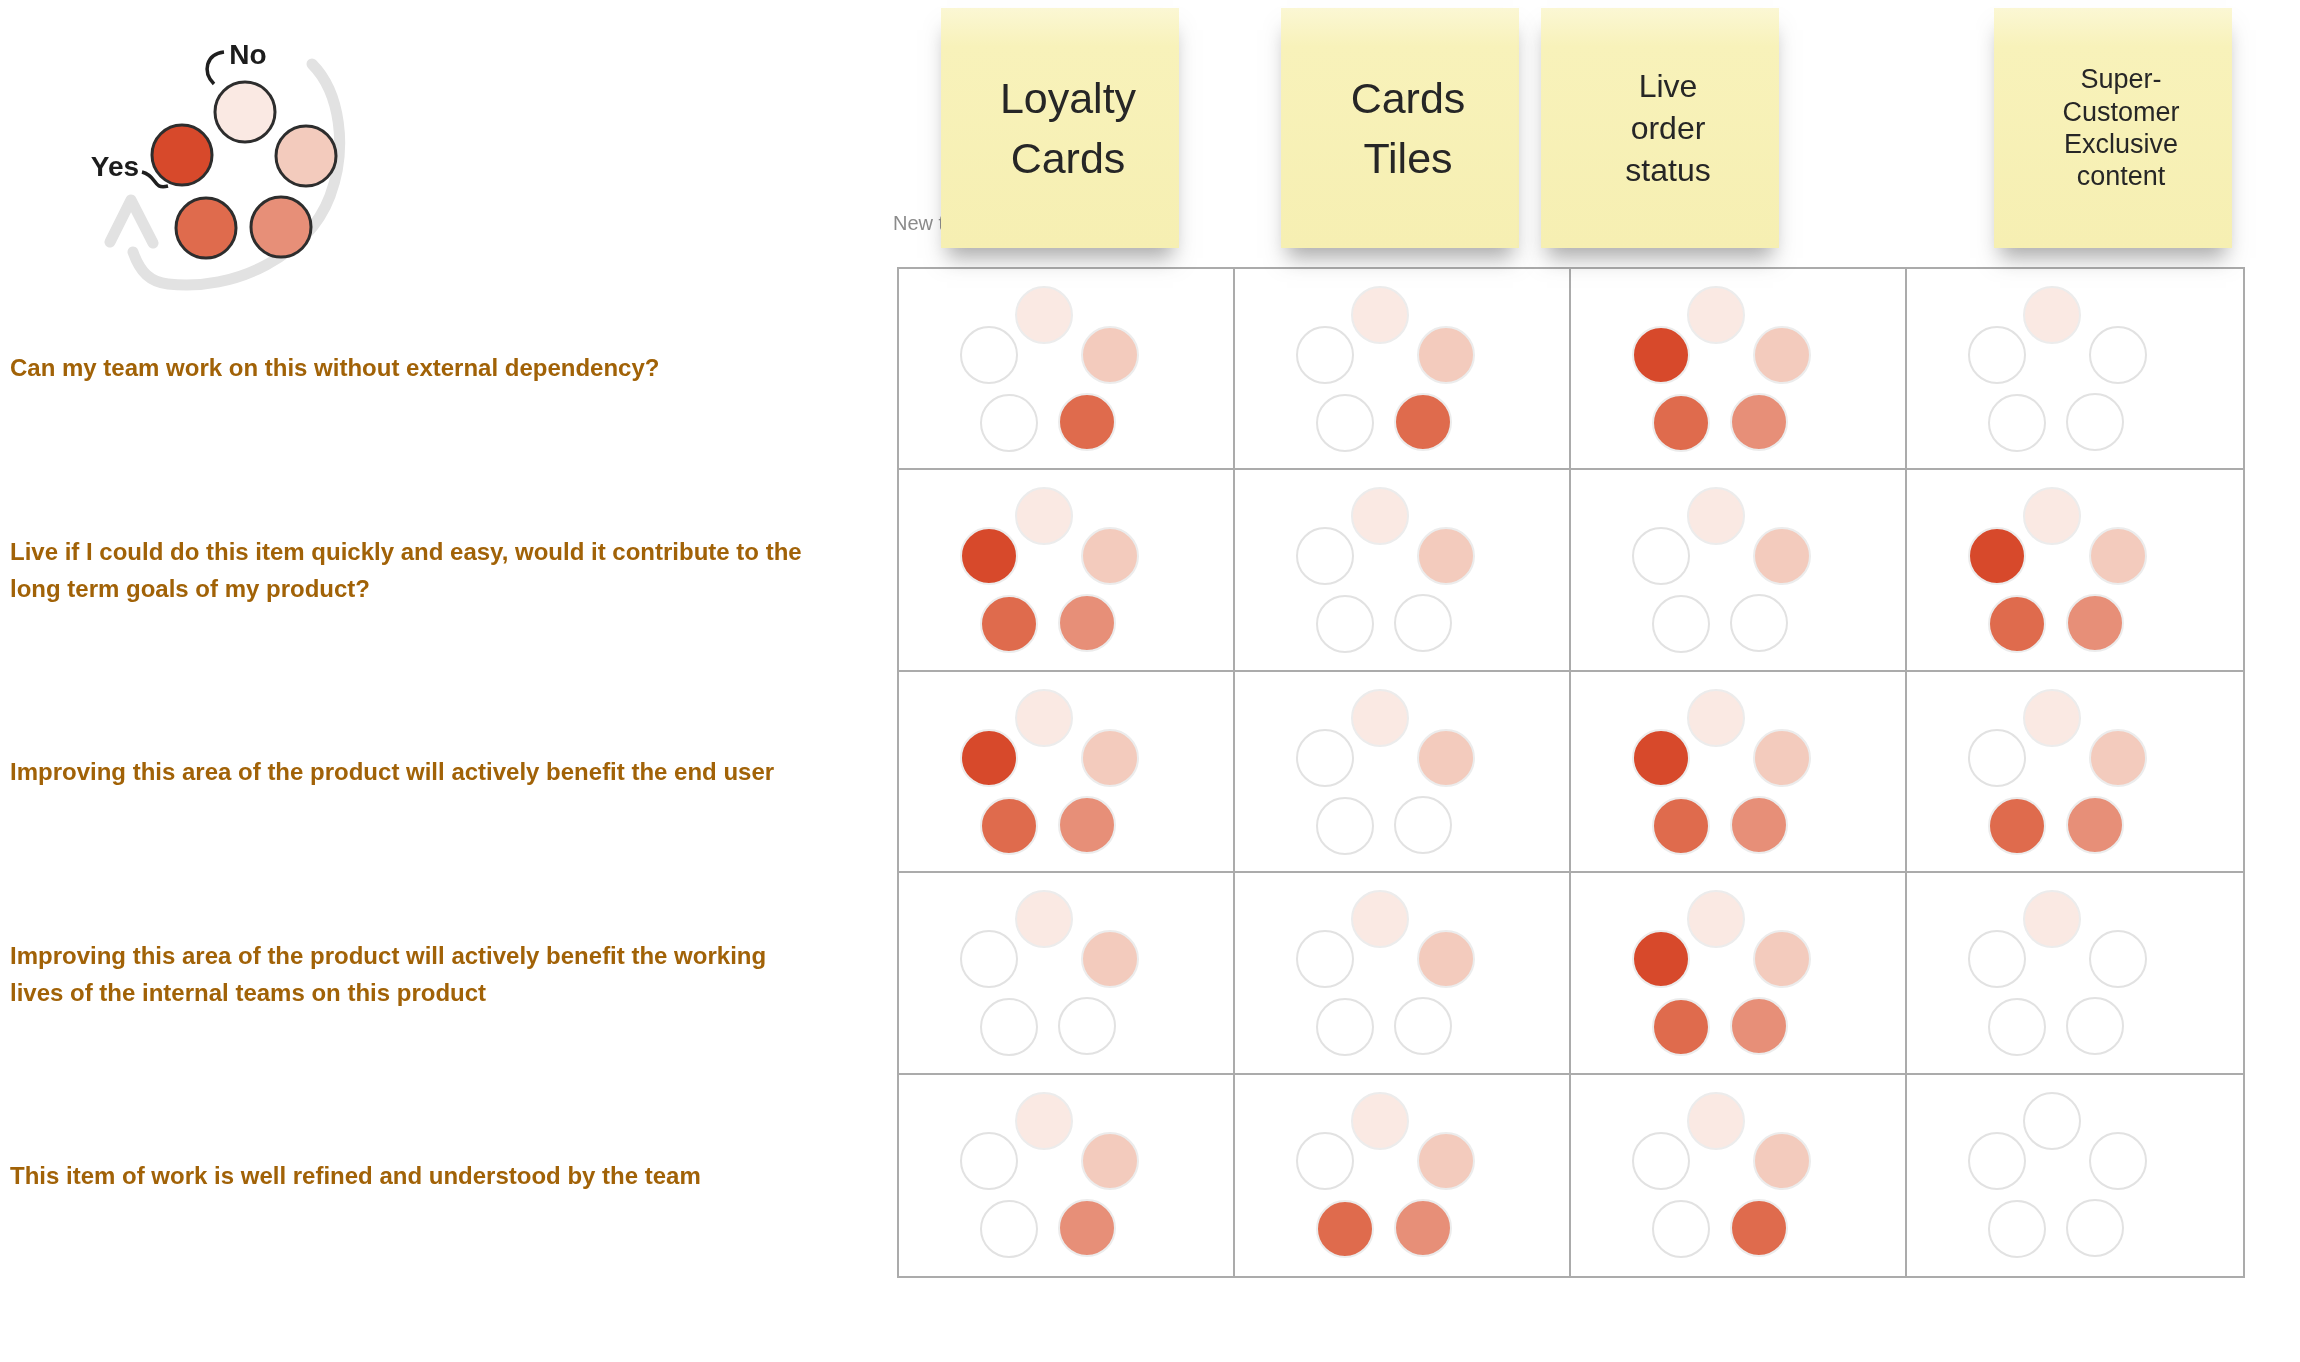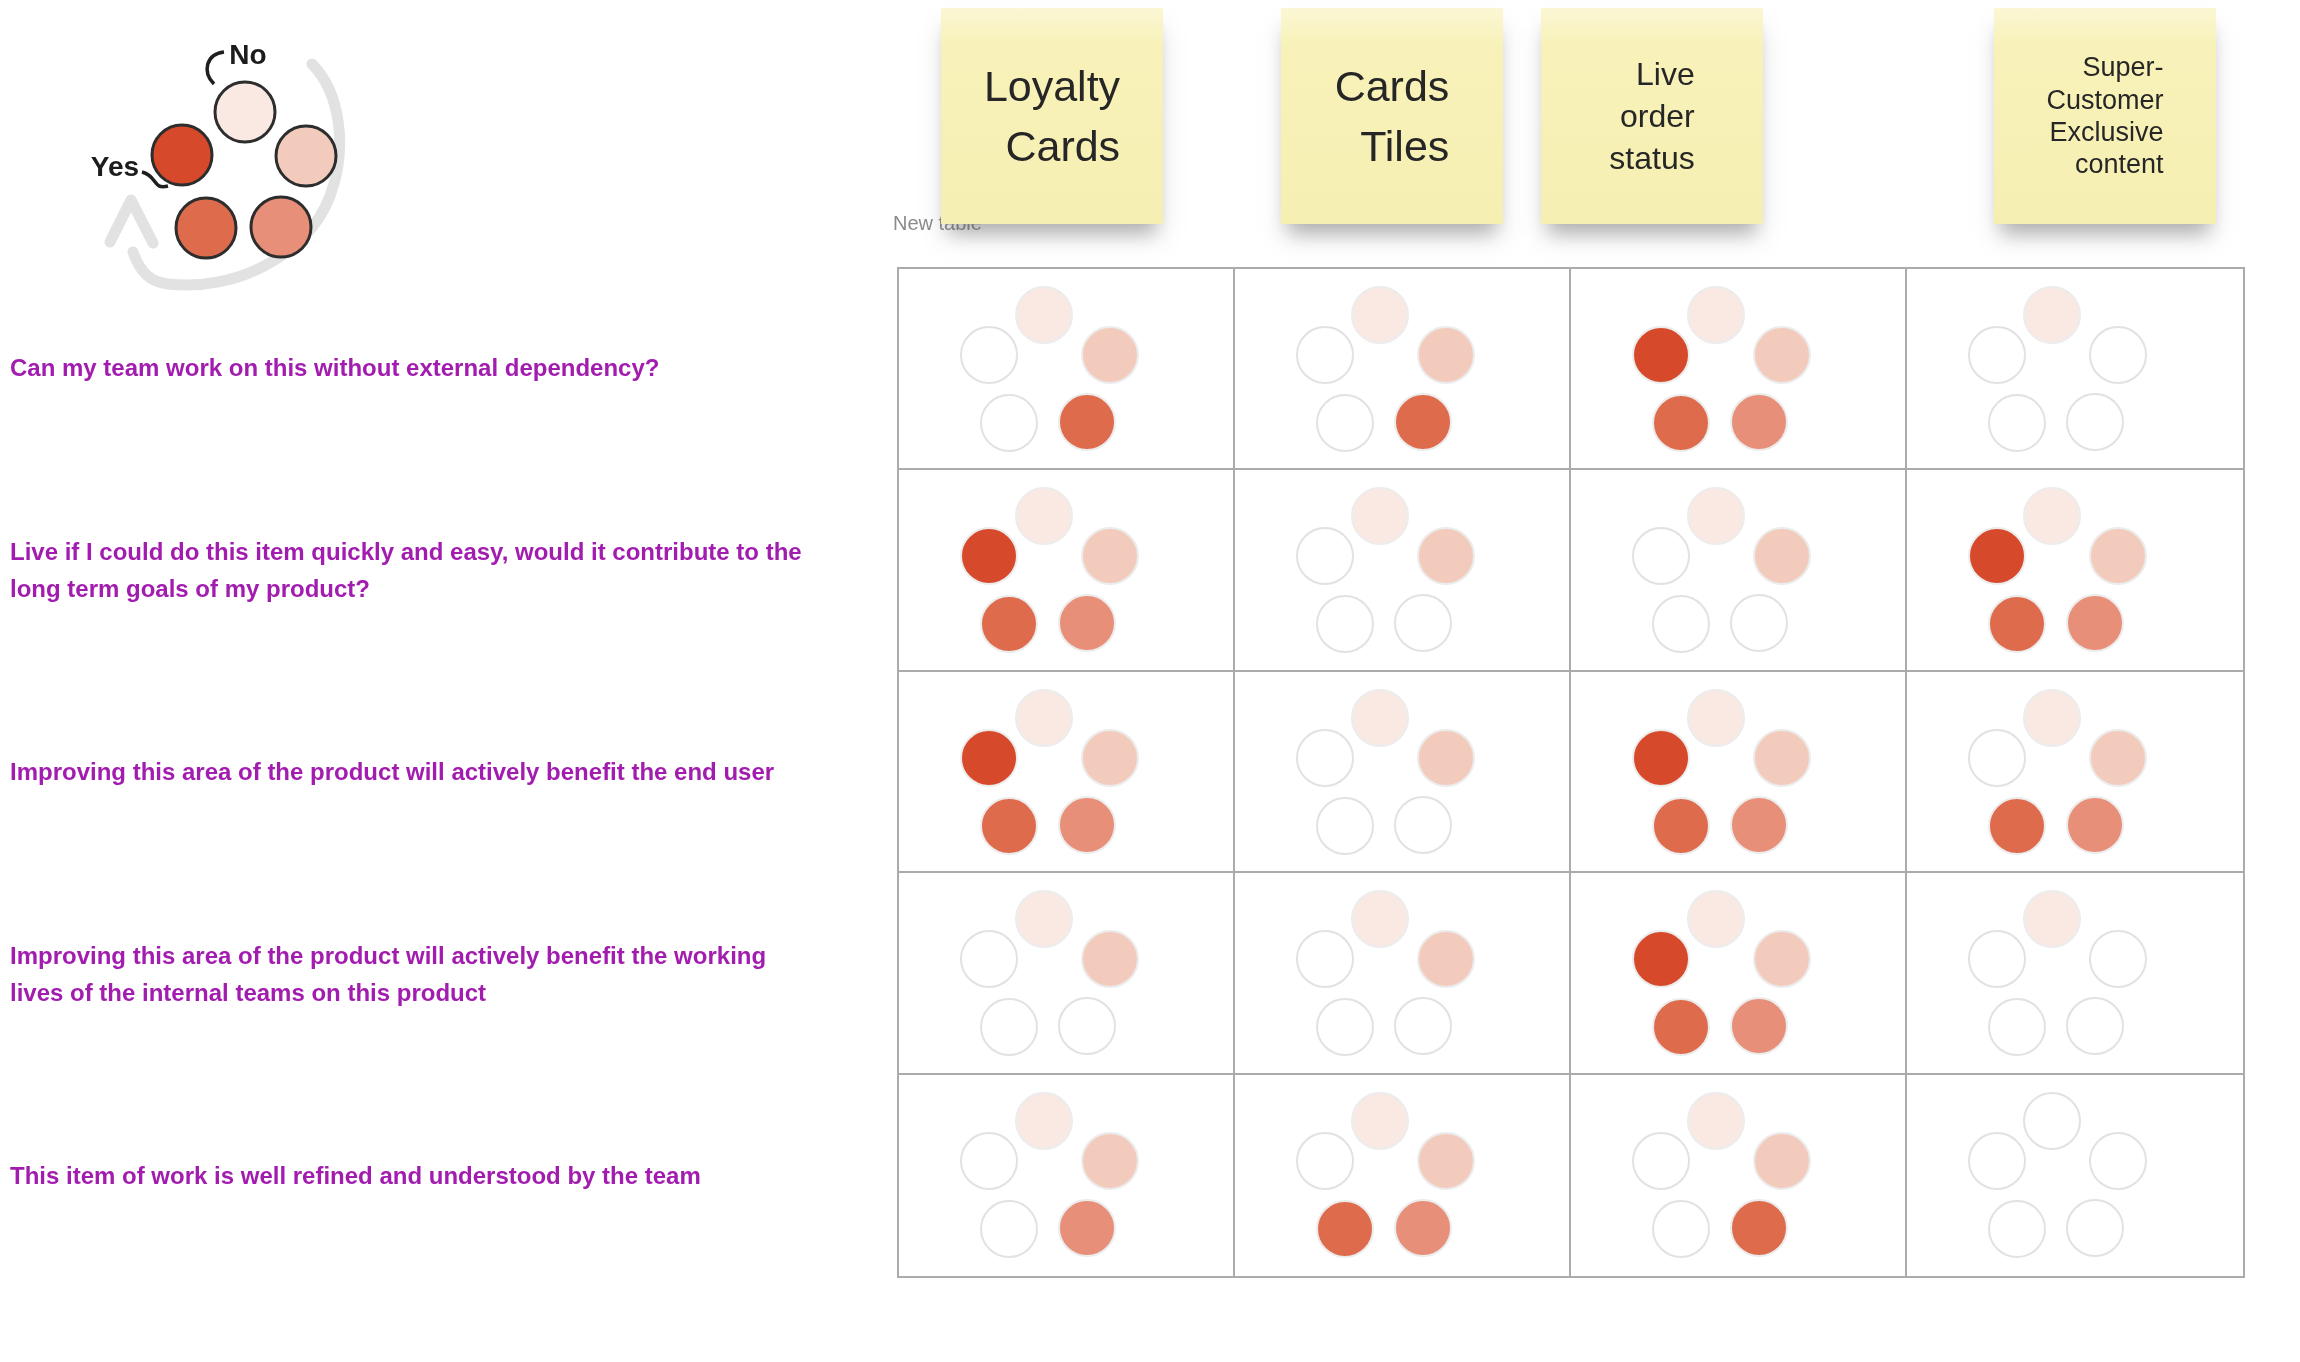--- a/index.html
+++ b/index.html
@@ -15,21 +15,21 @@
   .legend-svg{position:absolute;left:0;top:0;}
 
   
   .question{
     position:absolute;
     left:10px;
     width:800px;
     transform:translateY(-50%);
     font-size:24px;
     font-weight:bold;
-    color:#a21caf;
+    color:#a16207;
     line-height:1.55;
   }
 
   
   .table-label{
     position:absolute;
     left:893px;top:212px;
     font-size:20px;
     color:#8b8b8b;
     z-index:1;
@@ -63,30 +63,31 @@
     border-radius:50%;
     border:2px solid #ececec;
     box-sizing:border-box;
   }
   .dot.empty{border-color:#e2e2e2;}
 
   
   .sticky{
     position:absolute;
     top:8px;
-    width:222px;height:216px;
+    width:222px;height:240px;
     background:linear-gradient(180deg, var(--sticky-hi) 0%, var(--sticky) 16%, var(--sticky-lo) 100%);
     box-shadow:0 16px 20px -6px rgba(90,90,90,0.5);
     display:flex;
     align-items:center;
     justify-content:center;
-    text-align:right;
+    text-align:center;
     color:#262626;
     z-index:3;
     white-space:pre-line;
+    padding-left:16px;
   }
   .sticky.s1{left:941px;font-size:43px;line-height:1.4;}
   .sticky.s2{left:1281px;font-size:43px;line-height:1.4;}
   .sticky.s3{left:1541px;font-size:32px;line-height:1.32;}
   .sticky.s4{left:1962px;font-size:27px;line-height:1.2;margin-left:32px;}
 </style>
 </head>
 <body>
 
 <svg class="legend-svg" width="400" height="310" viewBox="0 0 400 310">

